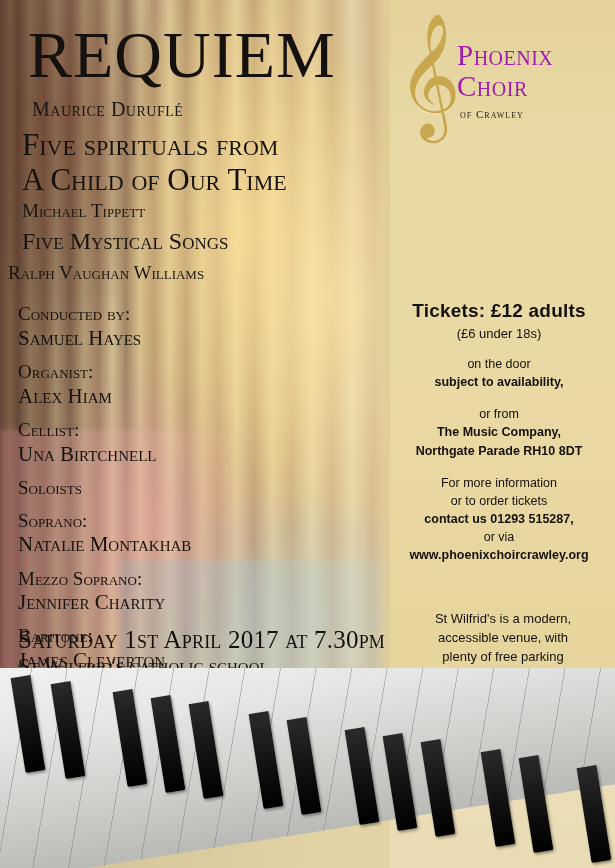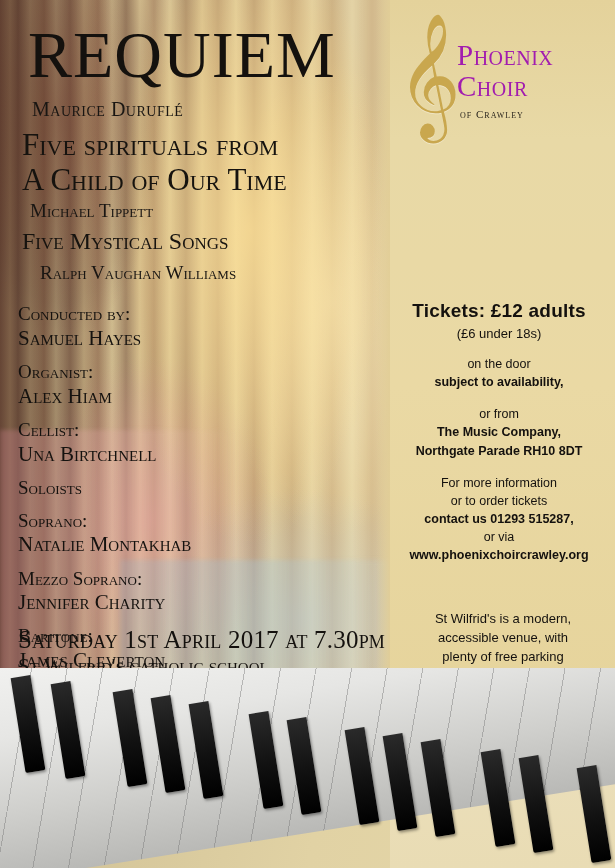--- a/index.html
+++ b/index.html
@@ -129,29 +129,29 @@
     position: absolute; left: 32px; top: 98px;
     font-size: 20px; letter-spacing: 0.5px;
     font-variant: small-caps; color: #191613;
   }
   .work-2 {
     position: absolute; left: 22px; top: 128px;
     font-size: 31px; line-height: 1.12;
     font-variant: small-caps; color: #16130f;
   }
   .composer-2 {
-    position: absolute; left: 30px; top: 200px;
+    position: absolute; left: 22px; top: 200px;
     font-size: 19px; font-variant: small-caps; color: #191613;
   }
   .work-3 {
     position: absolute; left: 22px; top: 228px;
     font-size: 24px; font-variant: small-caps; color: #16130f;
   }
   .composer-3 {
-    position: absolute; left: 40px; top: 262px;
+    position: absolute; left: 8px; top: 262px;
     font-size: 19px; font-variant: small-caps; color: #191613;
   }
 
   .credits {
     position: absolute; left: 18px; top: 302px; width: 370px;
     color: #15120f;
   }
   .cr-role {
     font-size: 19px; font-variant: small-caps; line-height: 1.25;
     margin-top: 9px;

